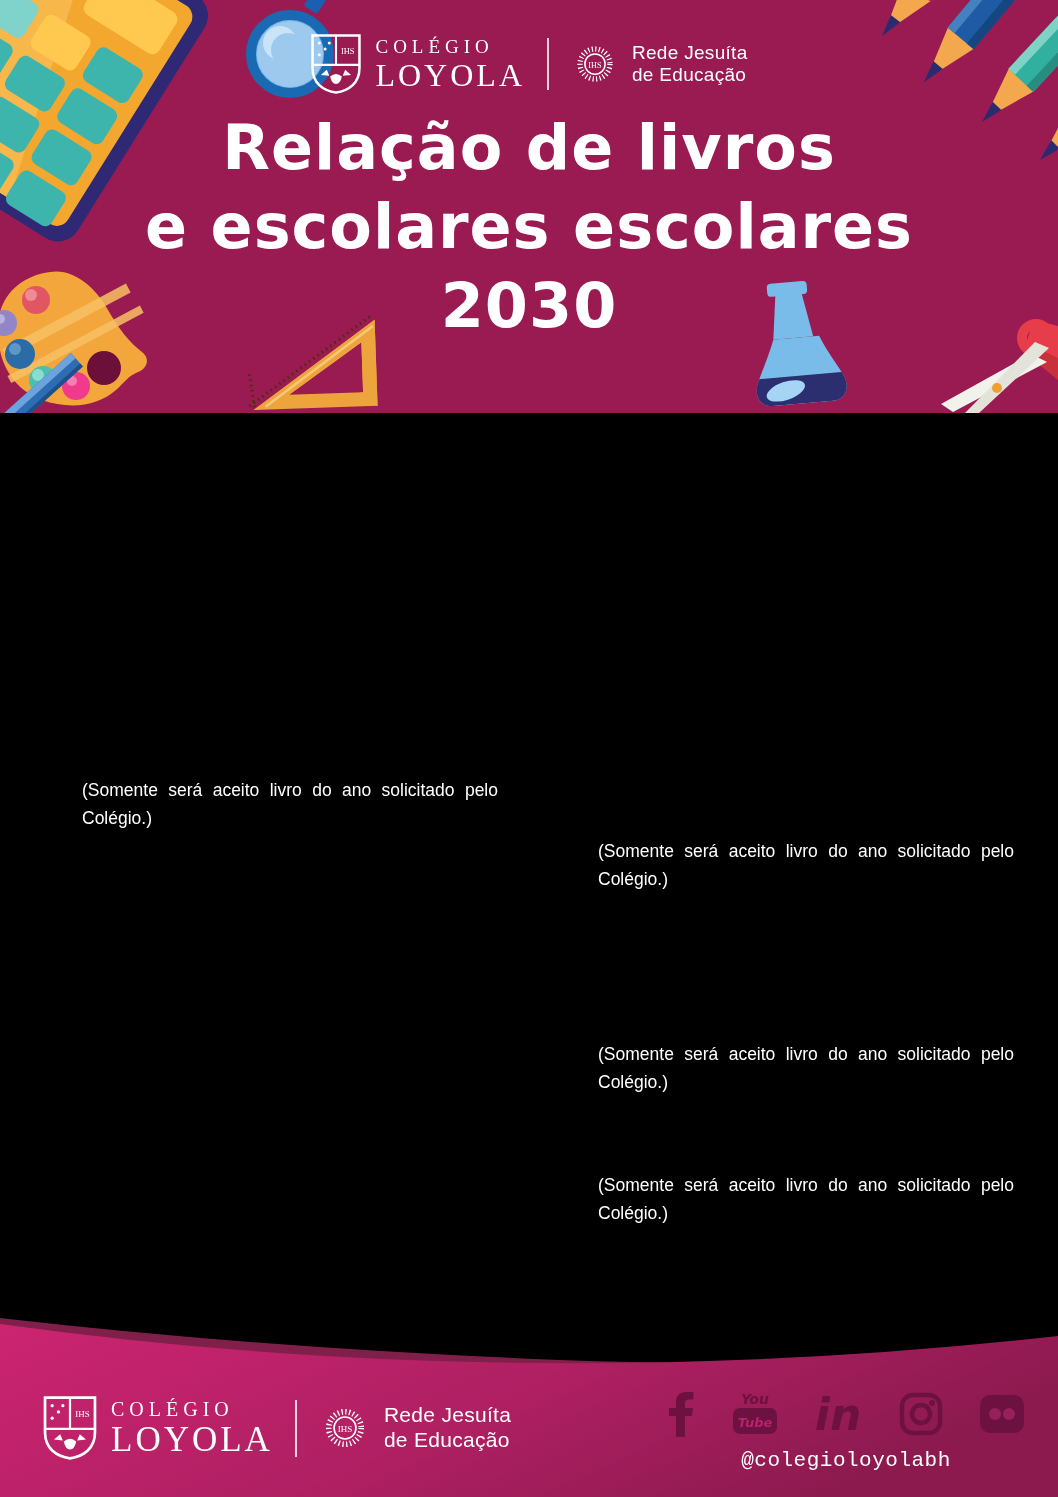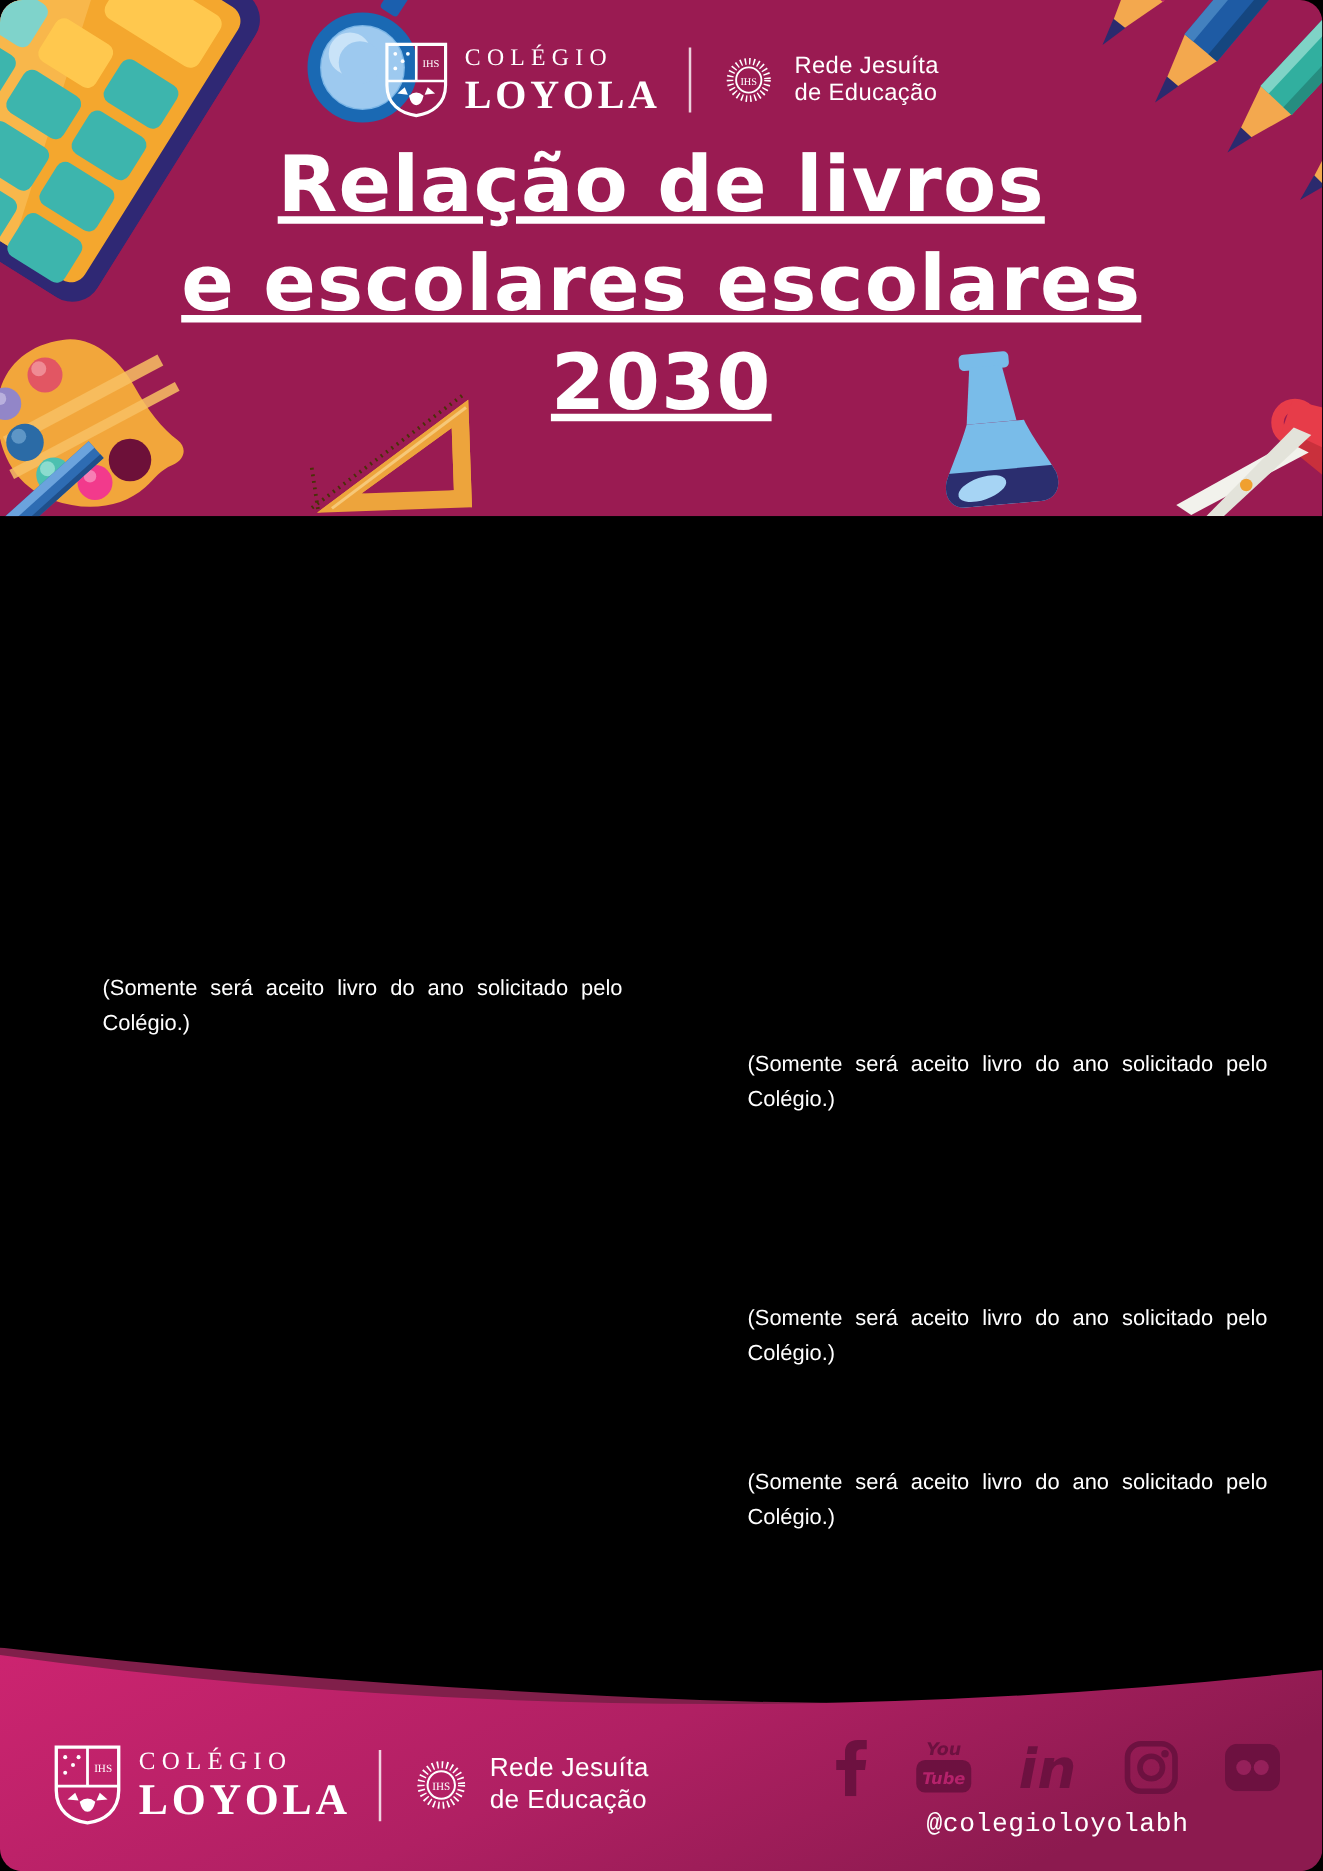--- a/index.html
+++ b/index.html
@@ -1,30 +1,30 @@
 <!DOCTYPE html>
 <html><head>
 <meta charset="utf-8">
 <style>
   html,body{margin:0;padding:0;background:#000;}
   .page{position:relative;width:1058px;height:1497px;background:#000;overflow:hidden;
-        font-family:"Liberation Sans",sans-serif;border-radius:18px;}
+        font-family:"Liberation Sans",sans-serif;}
   
   .hero{position:absolute;left:0;top:0;width:1058px;height:413px;background:#9a1b52;overflow:hidden;}
   .deco{position:absolute;}
   .logo-row{position:absolute;top:33px;left:0;right:0;display:flex;justify-content:center;
             align-items:center;gap:13px;color:#fff;}
   .college-name{line-height:1;font-family:"Liberation Serif","DejaVu Serif",serif;}
   .cn1{font-size:19px;letter-spacing:5px;margin-bottom:3px;}
-  .cn2{font-size:32px;letter-spacing:3px;font-weight:bold;}
+  .cn2{font-size:32px;letter-spacing:3px;}
   .v-div{width:2px;height:52px;background:rgba(255,255,255,.8);margin:0 9px;}
   .network-name{font-size:19px;line-height:1.18;letter-spacing:.3px;}
   .hero-title{position:absolute;top:108px;left:0;right:0;text-align:center;color:#fff;
               font-family:"DejaVu Sans",sans-serif;font-weight:bold;font-size:62px;
-              line-height:79px;letter-spacing:1px;text-decoration:underline;}
+              line-height:79px;letter-spacing:1px;}
   
   .content{position:absolute;left:0;top:413px;width:1058px;height:1084px;background:#000;}
   .note{position:absolute;width:416px;color:#fff;font-size:17.5px;line-height:27.5px;}
   .jline{text-align:justify;text-align-last:justify;}
   
   .footer{position:absolute;left:0;bottom:0;width:1058px;height:179px;}
   .fbg{position:absolute;left:0;top:0;width:1058px;height:179px;}
   .footer .logo-row{top:auto;left:42px;right:auto;bottom:36px;position:absolute;}
   .footer .cn1{font-size:20px;}
   .footer .cn2{font-size:35px;}

